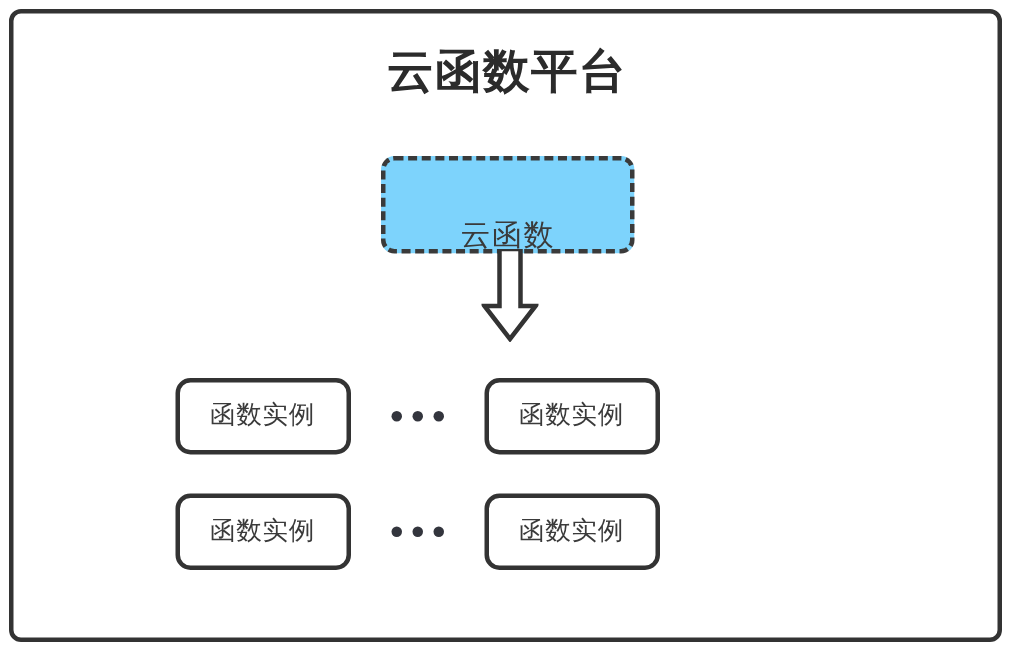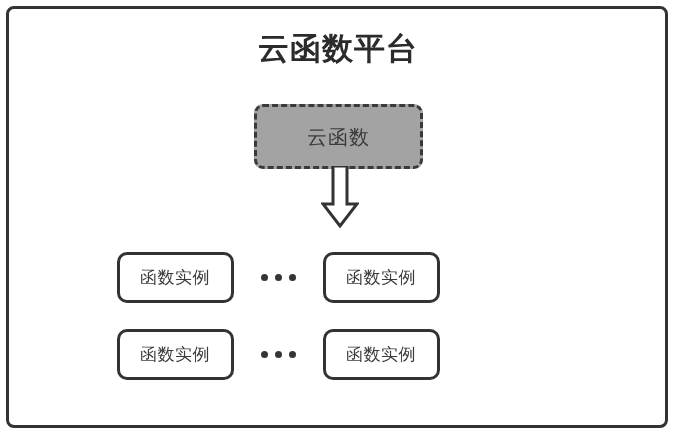--- a/index.html
+++ b/index.html
@@ -54,23 +54,23 @@
   
   .fn-dashed-box {
     position: absolute;
     left: 254px;
     top: 104px;
     width: 169px;
     height: 65px;
     box-sizing: border-box;
     border: 3px dashed #3a3a3a;
     border-radius: 9px;
-    background: #a3a3a3;
+    background: #7dd3fc;
     display: flex;
-    align-items: center;
+    align-items: flex-end;
     justify-content: center;
   }
   .fn-dashed-box .box-label {
     font-size: 20px;
     color: #3a3a3a;
     letter-spacing: 1px;
     line-height: 1;
     white-space: nowrap;
   }
 

